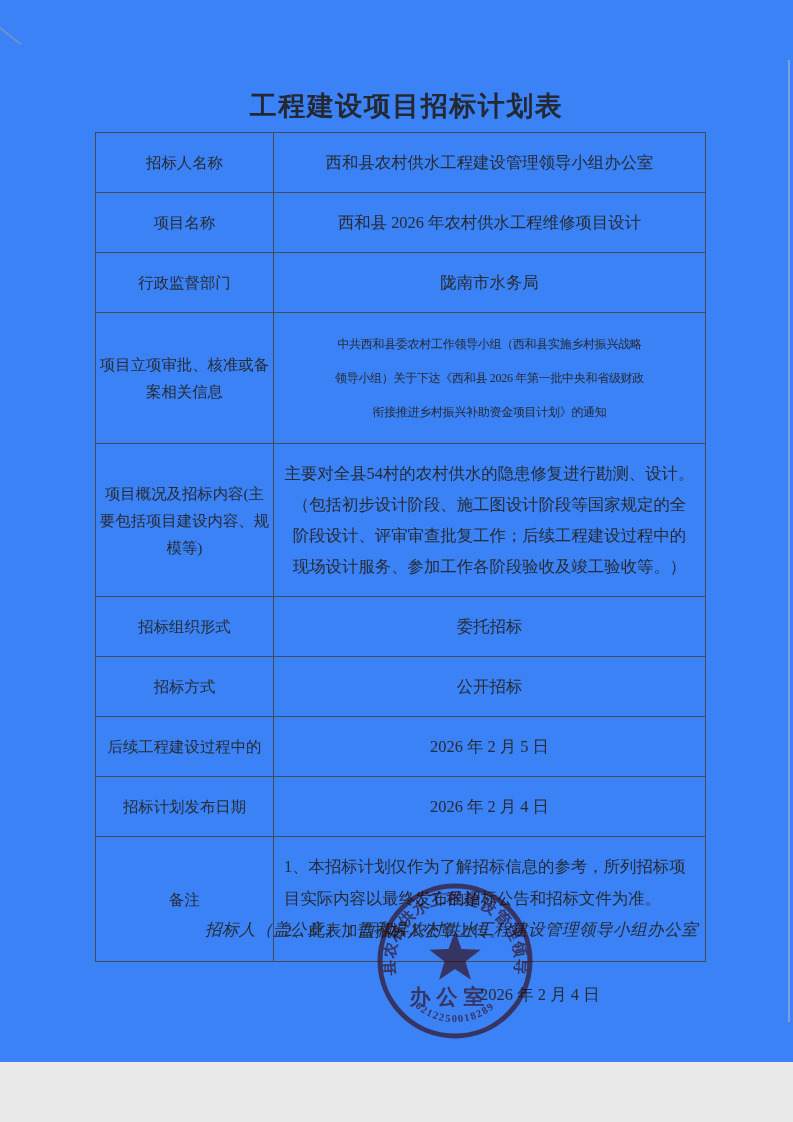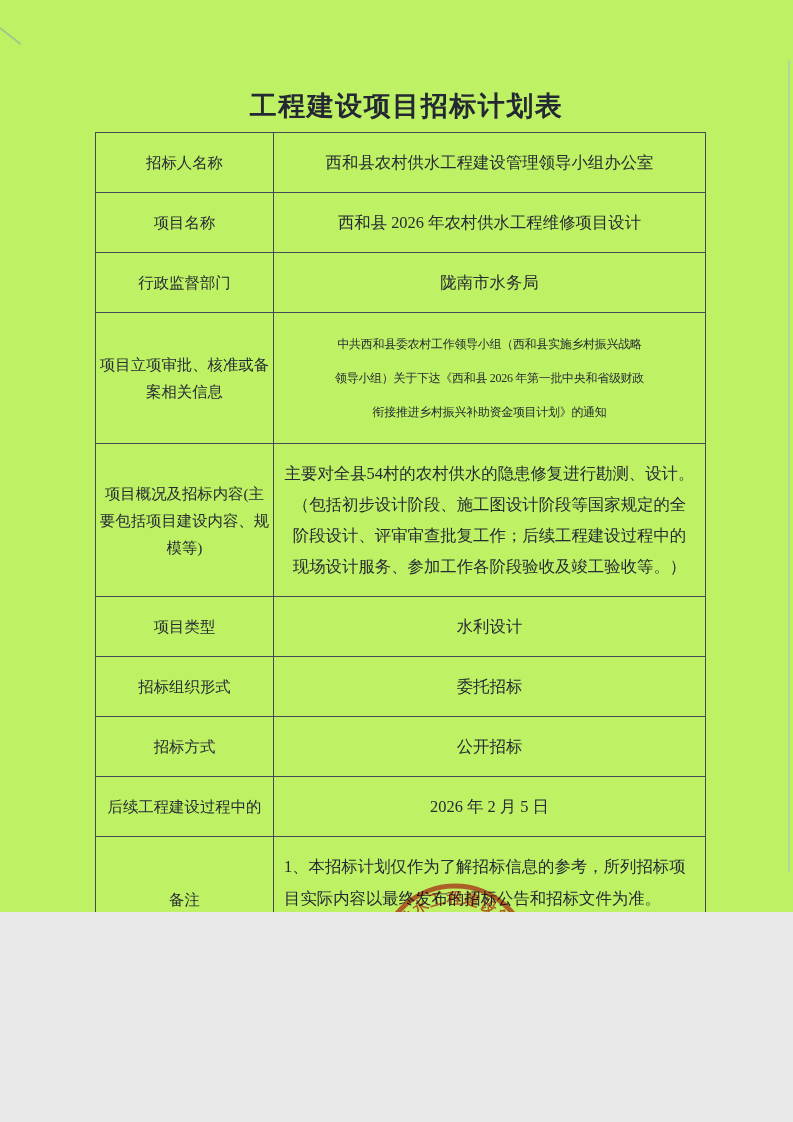--- a/index.html
+++ b/index.html
@@ -1,19 +1,19 @@
 <!DOCTYPE html>
 <html style="--stamp-color: #e4504f;"><head>
 <meta charset="utf-8">
 <style>
   html,body{margin:0;padding:0;background:#e9e9e9;}
   .page{
     position:relative;
-    width:793px;height:912px;
-    background:#bef264;
+    width:793px;height:1062px;
+    background:#3b82f6;
     overflow:hidden;
     font-family:"Liberation Serif","DejaVu Serif",serif;
     color:#2a2e36;
   }
   
   .scan-corner{
     position:absolute;left:-6px;top:34px;width:30px;height:2px;
     background:rgba(150,158,170,.55);transform:rotate(38deg);
   }
   .scan-edge{
@@ -115,35 +115,35 @@
     </tr>
     <tr class="r5">
       <th>项目概况及招标内容(主
 要包括项目建设内容、规
 模等)</th>
       <td>主要对全县54村的农村供水的隐患修复进行勘测、设计。
 （包括初步设计阶段、施工图设计阶段等国家规定的全
 阶段设计、评审审查批复工作；后续工程建设过程中的
 现场设计服务、参加工作各阶段验收及竣工验收等。）</td>
     </tr>
-    <tr class="r6">
-      <th>项目类型</th>
-      <td>水利设计</td>
-    </tr>
     <tr class="r8">
       <th>招标组织形式</th>
       <td>委托招标</td>
     </tr>
     <tr class="r9">
       <th>招标方式</th>
       <td>公开招标</td>
     </tr>
     <tr class="r10">
       <th>后续工程建设过程中的</th>
       <td>2026 年 2 月 5 日</td>
+    </tr>
+    <tr class="r11">
+      <th>招标计划发布日期</th>
+      <td>2026 年 2 月 4 日</td>
     </tr>
     <tr class="r12">
       <th>备注</th>
       <td class="left">1、本招标计划仅作为了解招标信息的参考，所列招标项目实际内容以最终发布的招标公告和招标文件为准。
 2、此表加盖招标人公章上传。</td>
     </tr>
   </tbody>
     </table>
 
   <div class="footer-signer">招标人（盖公章）：西和县农村供水工程建设管理领导小组办公室</div>

